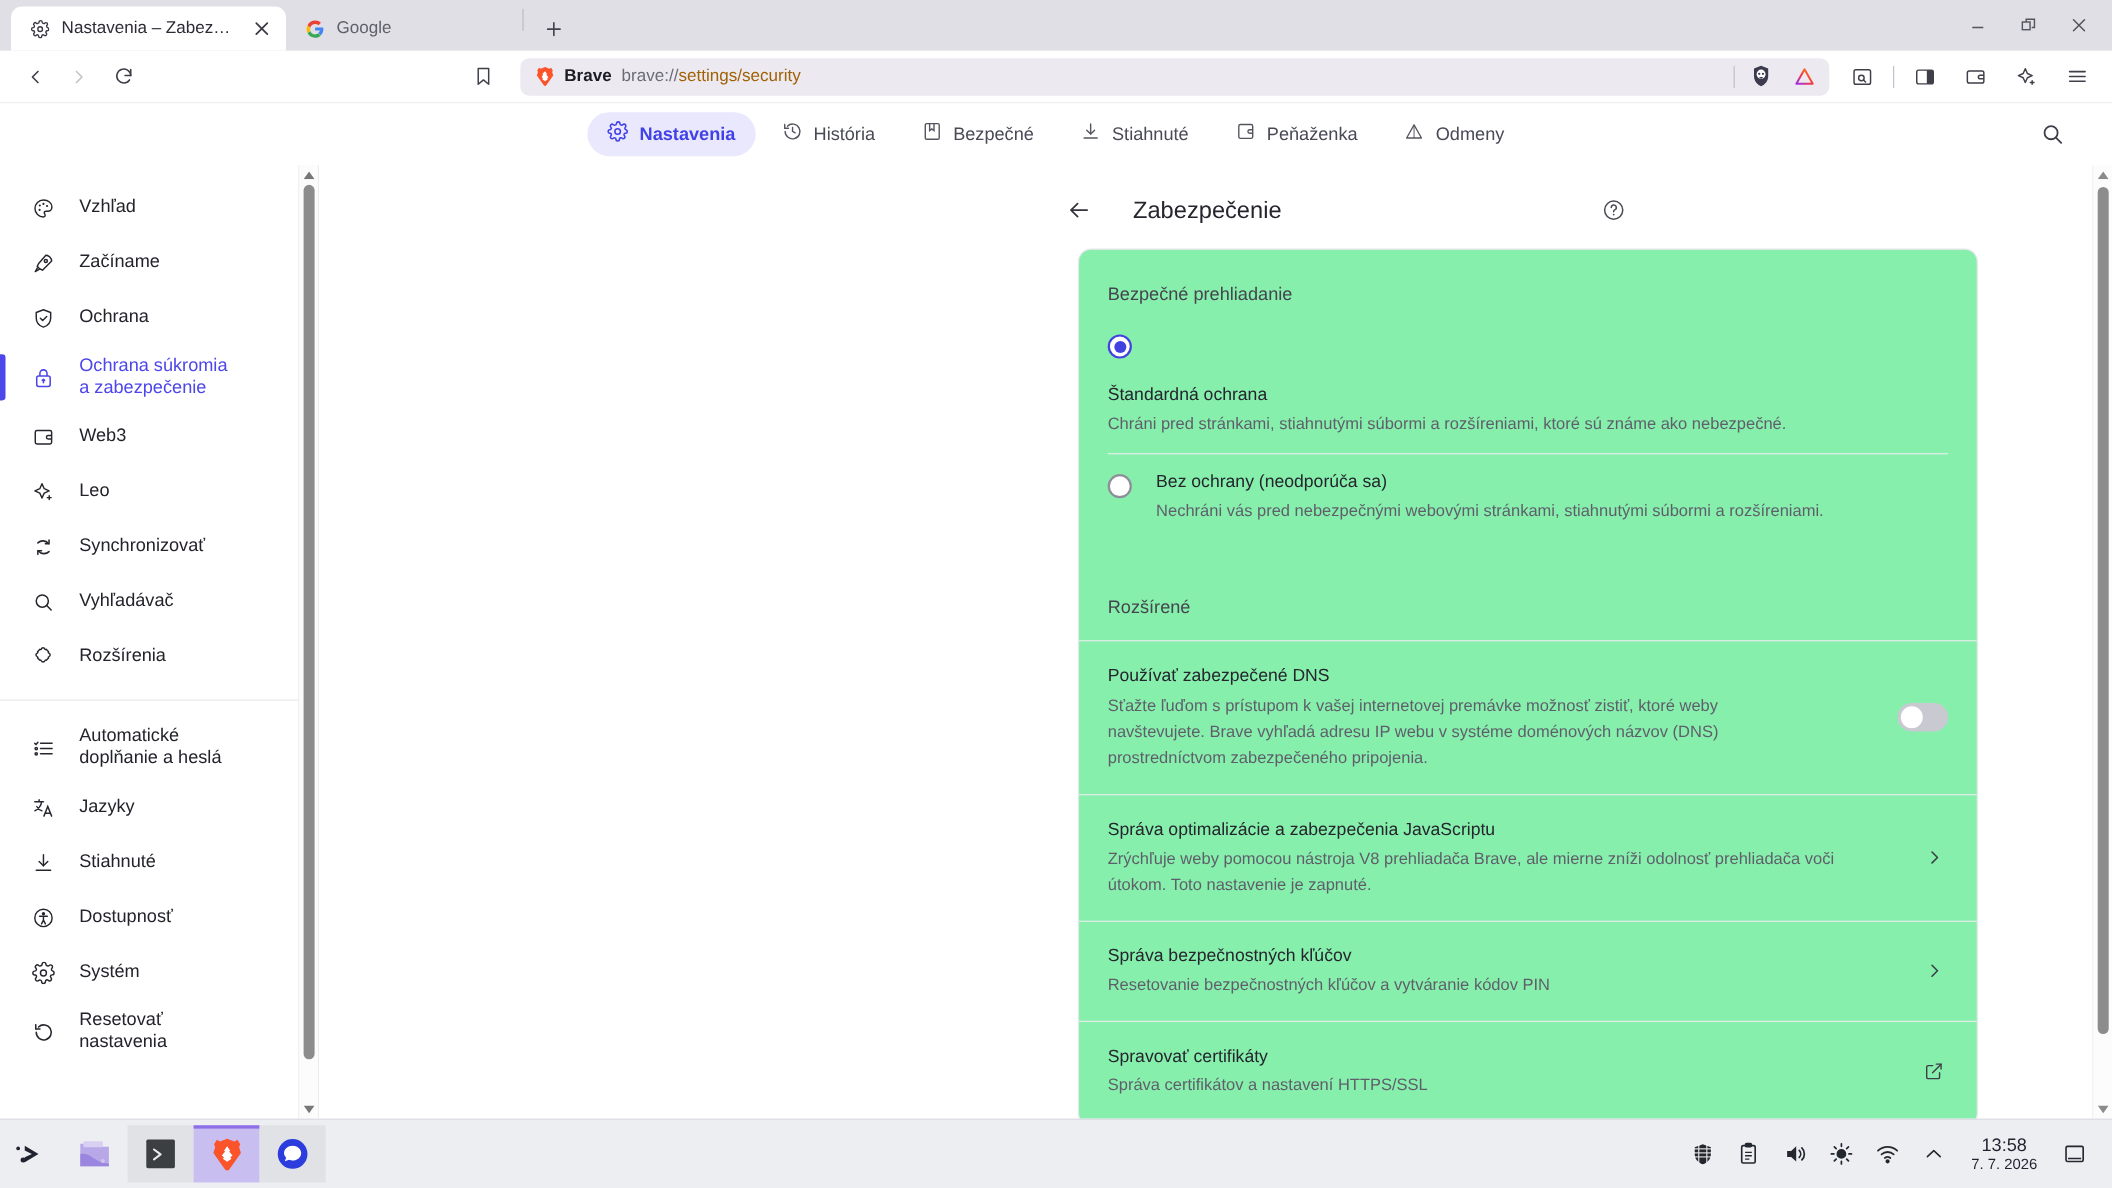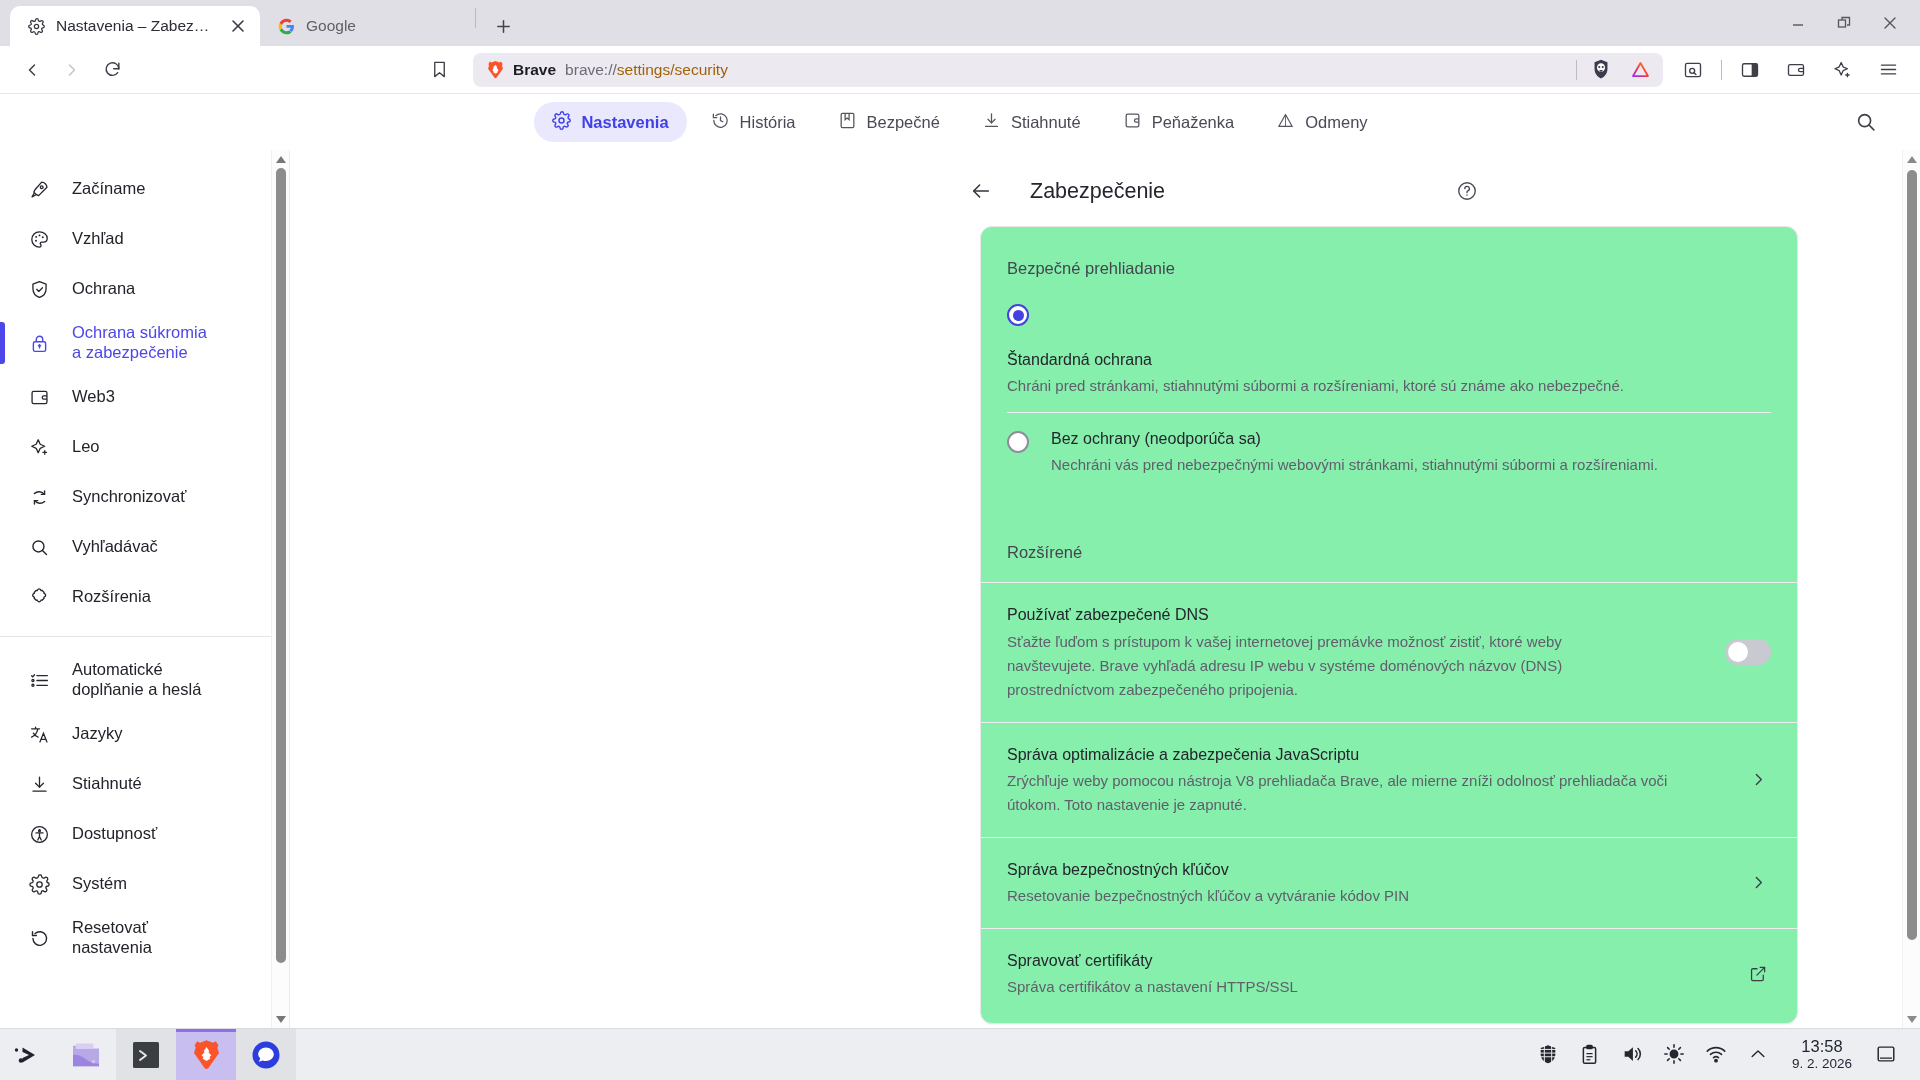--- a/index.html
+++ b/index.html
@@ -114,21 +114,21 @@
   .divider-line { height: 1px; background: #ededf1; margin: 0 26px; }
   .sec-header { font-size: 16.5px; color: #45454f; padding: 34px 26px 20px 26px; border-top: 1px solid #ededf1; margin-top: 12px;}
   .toggle { width: 46px; height: 26px; border-radius: 13px; background: #c9c9d1; flex: none;
             display: flex; align-items: center; padding: 3px; align-self: center; }
   .toggle .knob { width: 20px; height: 20px; border-radius: 50%; background: #ffffff; }
   .chev { width: 26px; height: 26px; flex: none; align-self: center; display: flex; align-items: center; justify-content: center; }
   .extlink { width: 26px; height: 26px; flex: none; align-self: center; display: flex; align-items: center; justify-content: center; }
 
   
   .taskbar {
-    height: 52px; background: #eceef2; display: flex; align-items: center; flex: none;
+    height: 63px; background: #eceef2; display: flex; align-items: center; flex: none;
     border-top: 1px solid #d9dbe0; position: relative;
   }
   .tb-left { display: flex; align-items: center; height: 100%; }
   .launcher { width: 56px; height: 52px; display: flex; align-items: center; justify-content: center; }
   .task-item { width: 60px; height: 52px; display: flex; align-items: center; justify-content: center; position: relative; }
   .task-item.bg { background: #e0e2e6; }
   .task-item.active { background: #c9bef0; }
   .task-item.active::before { content:''; position: absolute; top:0; left:0; right:0; height:3px; background:#8d6fe8; }
   .tray { margin-left: auto; display: flex; align-items: center; gap: 18px; padding-right: 22px; }
   .tray-icon { width: 24px; height: 24px; display: flex; align-items: center; justify-content: center; }
@@ -352,39 +352,39 @@
       </svg>
     </div>
   </div>
 
   <div class="page">
 
     <div class="sidebar">
       <div class="sidebar-inner">
         <div class="side-item">
           <span class="side-icon">
-            <svg width="21" height="21" viewBox="0 0 24 24" fill="none" stroke="#26262e" stroke-width="1.5" stroke-linejoin="round">
-              <path d="M14.5 3.5c3 0 6 3 6 6L11 19l-3-1.5-2.5-2.5L7 12z"></path>
-                <circle cx="14.5" cy="9.5" r="1.6"></circle>
-                <path d="M6 16l-2.5 4.5L8 18"></path>
-            </svg>
-          </span>
-          <span class="side-label">Začíname</span>
-        </div>
-        <div class="side-item">
-          <span class="side-icon">
             <svg width="21" height="21" viewBox="0 0 24 24" fill="none" stroke="#26262e" stroke-width="1.5">
               <path d="M12 3.2a8.8 8.8 0 1 0 0 17.6c1.2 0 1.8-.8 1.8-1.7 0-1.3-1-1.6-1-2.6 0-.9.8-1.5 1.8-1.5h1.8c2.5 0 4.4-1.9 4.4-4.4C20.8 6.4 17 3.2 12 3.2z"></path>
               <circle cx="8.2" cy="9" r="1.1" fill="#26262e" stroke="none"></circle>
                 <circle cx="12" cy="7.3" r="1.1" fill="#26262e" stroke="none"></circle>
                 <circle cx="15.7" cy="9.4" r="1.1" fill="#26262e" stroke="none"></circle>
                 <circle cx="8" cy="13.5" r="1.1" fill="#26262e" stroke="none"></circle>
             </svg>
           </span>
           <span class="side-label">Vzhľad</span>
+        </div>
+        <div class="side-item">
+          <span class="side-icon">
+            <svg width="21" height="21" viewBox="0 0 24 24" fill="none" stroke="#26262e" stroke-width="1.5" stroke-linejoin="round">
+              <path d="M14.5 3.5c3 0 6 3 6 6L11 19l-3-1.5-2.5-2.5L7 12z"></path>
+                <circle cx="14.5" cy="9.5" r="1.6"></circle>
+                <path d="M6 16l-2.5 4.5L8 18"></path>
+            </svg>
+          </span>
+          <span class="side-label">Začíname</span>
         </div>
         <div class="side-item">
           <span class="side-icon">
             <svg width="21" height="21" viewBox="0 0 24 24" fill="none" stroke="#26262e" stroke-width="1.5" stroke-linejoin="round">
               <path d="M12 3l7.5 2.8v5.4c0 4.8-3.2 8.4-7.5 9.8-4.3-1.4-7.5-5-7.5-9.8V5.8z"></path>
                 <polyline points="8.8 11.8 11.2 14.2 15.4 10" stroke-linecap="round"></polyline>
             </svg>
           </span>
           <span class="side-label">Ochrana</span>
         </div>
@@ -730,21 +730,21 @@
           <circle cx="12" cy="19.3" r="1.2" fill="#23272f"></circle>
         </svg>
       </div>
       <div class="tray-icon">
         <svg width="20" height="20" viewBox="0 0 24 24" fill="none" stroke="#23272f" stroke-width="1.7" stroke-linecap="round" stroke-linejoin="round">
             <polyline points="5 15 12 8.5 19 15"></polyline>
           </svg>
       </div>
       <div class="clock">
         <div class="t">13:58</div>
-        <div class="d">9. 2. 2026</div>
+        <div class="d">7. 7. 2026</div>
       </div>
       <div class="tray-icon">
         <svg width="22" height="22" viewBox="0 0 24 24" fill="none" stroke="#23272f" stroke-width="1.6">
           <rect x="3.5" y="4.5" width="17" height="15" rx="1.5"></rect>
             <line x1="5.5" y1="16.5" x2="18.5" y2="16.5" stroke-width="1.4"></line>
         </svg>
       </div>
     </div>
   </div>
 

